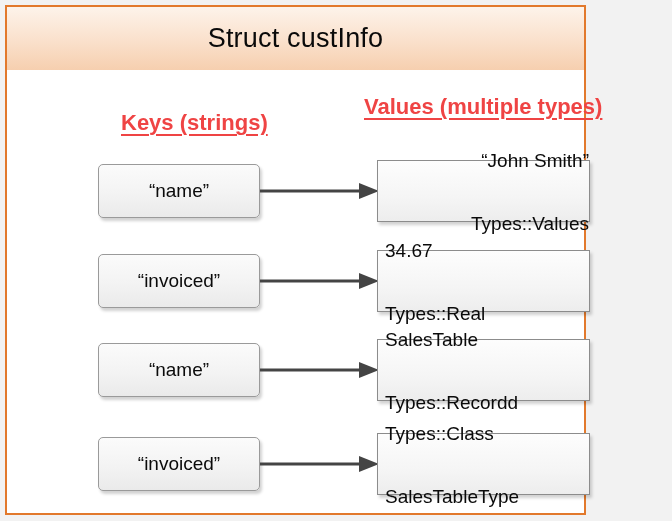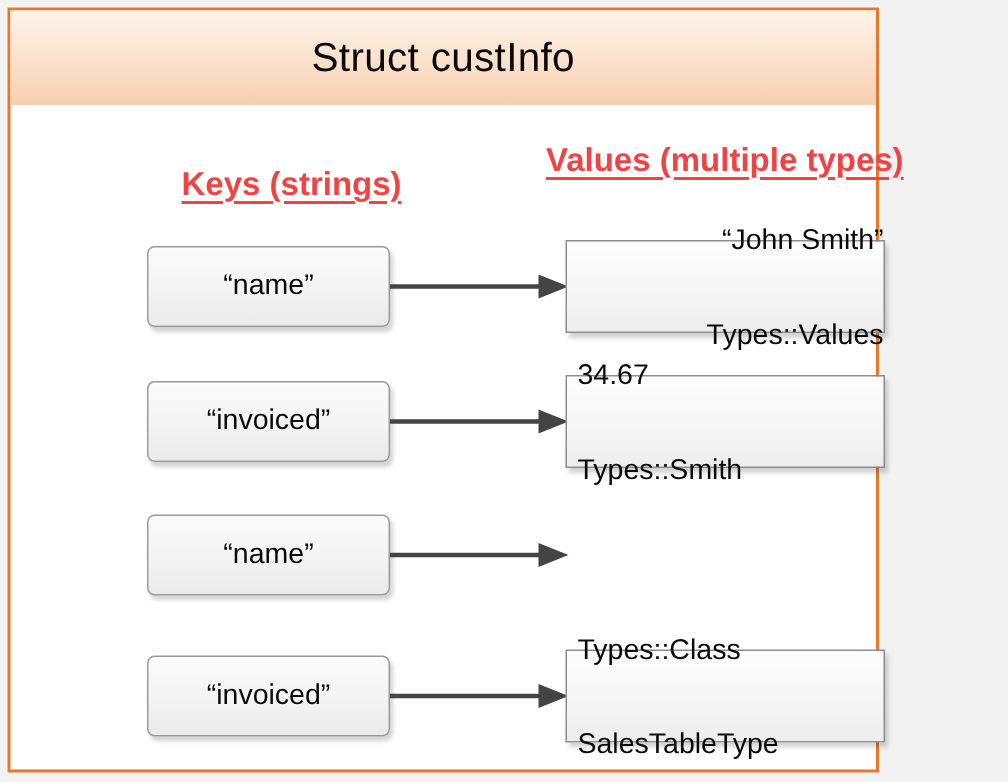--- a/index.html
+++ b/index.html
@@ -154,33 +154,37 @@
       <span class="key-label">“invoiced”</span>
     </div>
     <div class="connector">
       <svg width="119" height="18" viewBox="0 0 119 18">
         <line x1="0" y1="9" x2="101" y2="9" stroke="#444444" stroke-width="3"></line>
         <polygon points="99,1 119,9 99,17" fill="#444444"></polygon>
       </svg>
     </div>
     <div class="value-box">
       <span class="value-line">34.67</span>
-      <span class="value-line">Types::Smith</span>
+      <span class="value-line">Types::Real</span>
     </div>
   </div>
 
   <div class="row" id="row-2">
     <div class="key-box">
       <span class="key-label">“name”</span>
     </div>
     <div class="connector">
       <svg width="119" height="18" viewBox="0 0 119 18">
         <line x1="0" y1="9" x2="101" y2="9" stroke="#444444" stroke-width="3"></line>
         <polygon points="99,1 119,9 99,17" fill="#444444"></polygon>
       </svg>
+    </div>
+    <div class="value-box">
+      <span class="value-line">SalesTable</span>
+      <span class="value-line">Types::Recordd</span>
     </div>
   </div>
 
   <div class="row" id="row-3">
     <div class="key-box">
       <span class="key-label">“invoiced”</span>
     </div>
     <div class="connector">
       <svg width="119" height="18" viewBox="0 0 119 18">
         <line x1="0" y1="9" x2="101" y2="9" stroke="#444444" stroke-width="3"></line>

